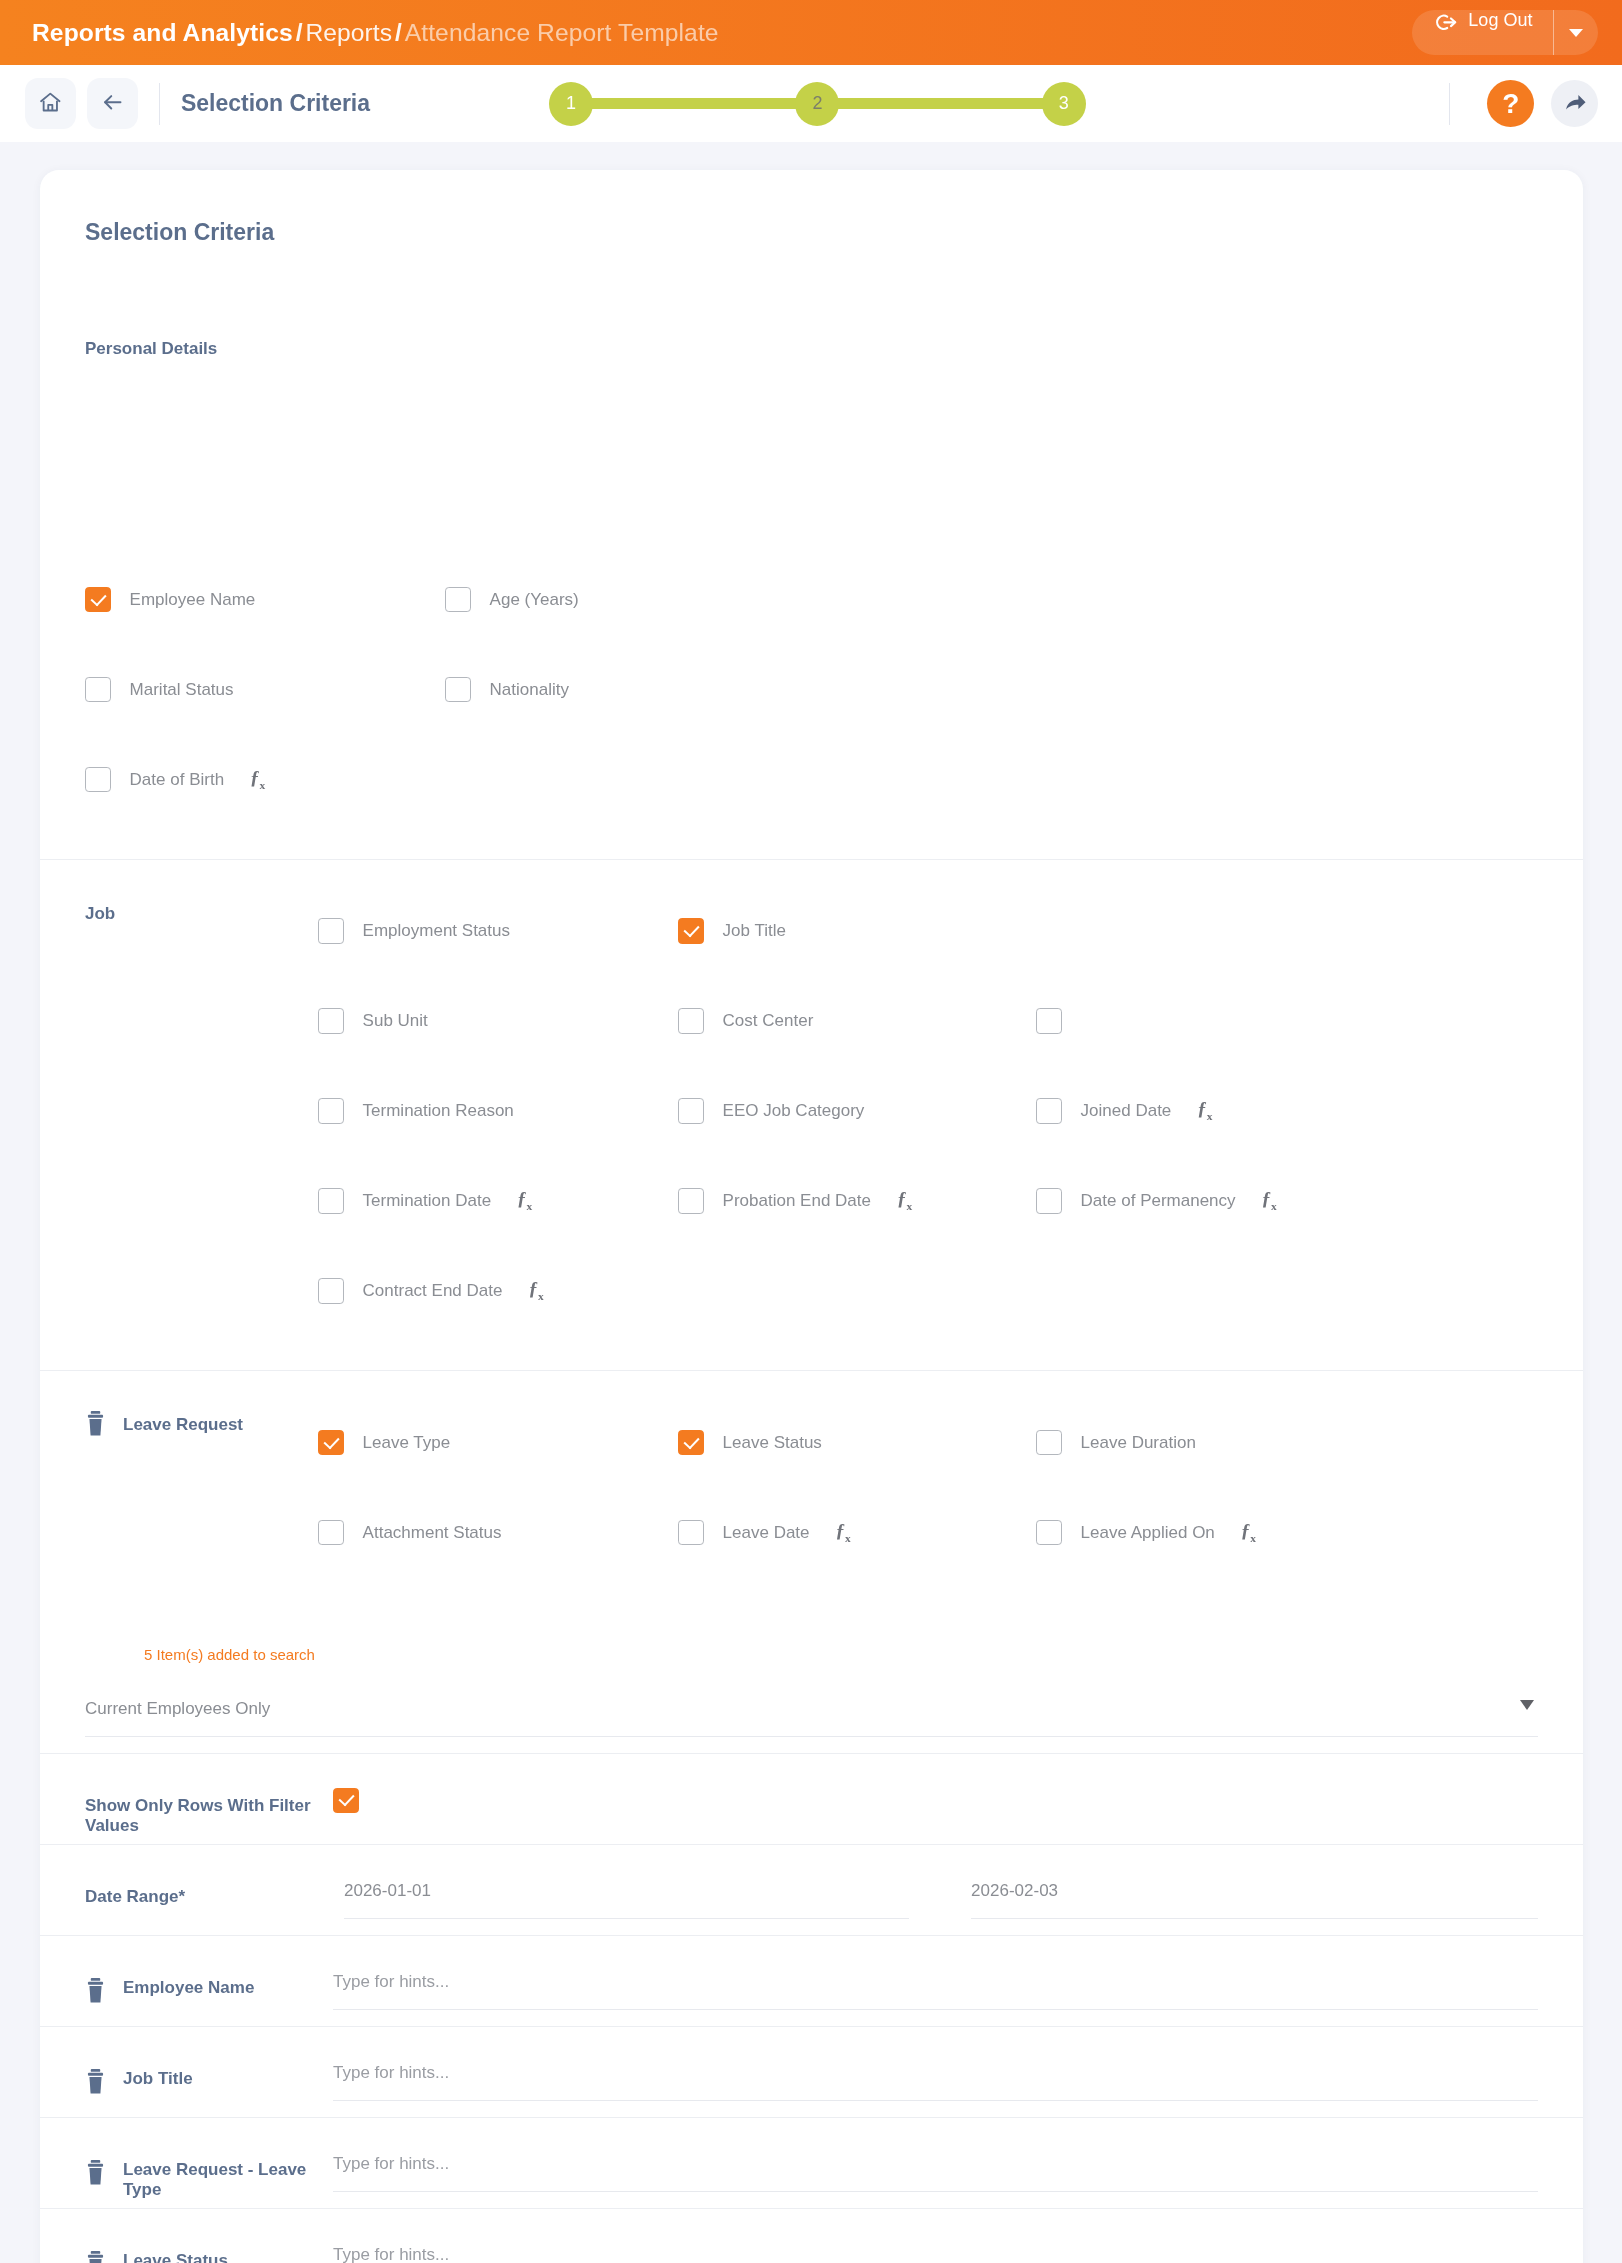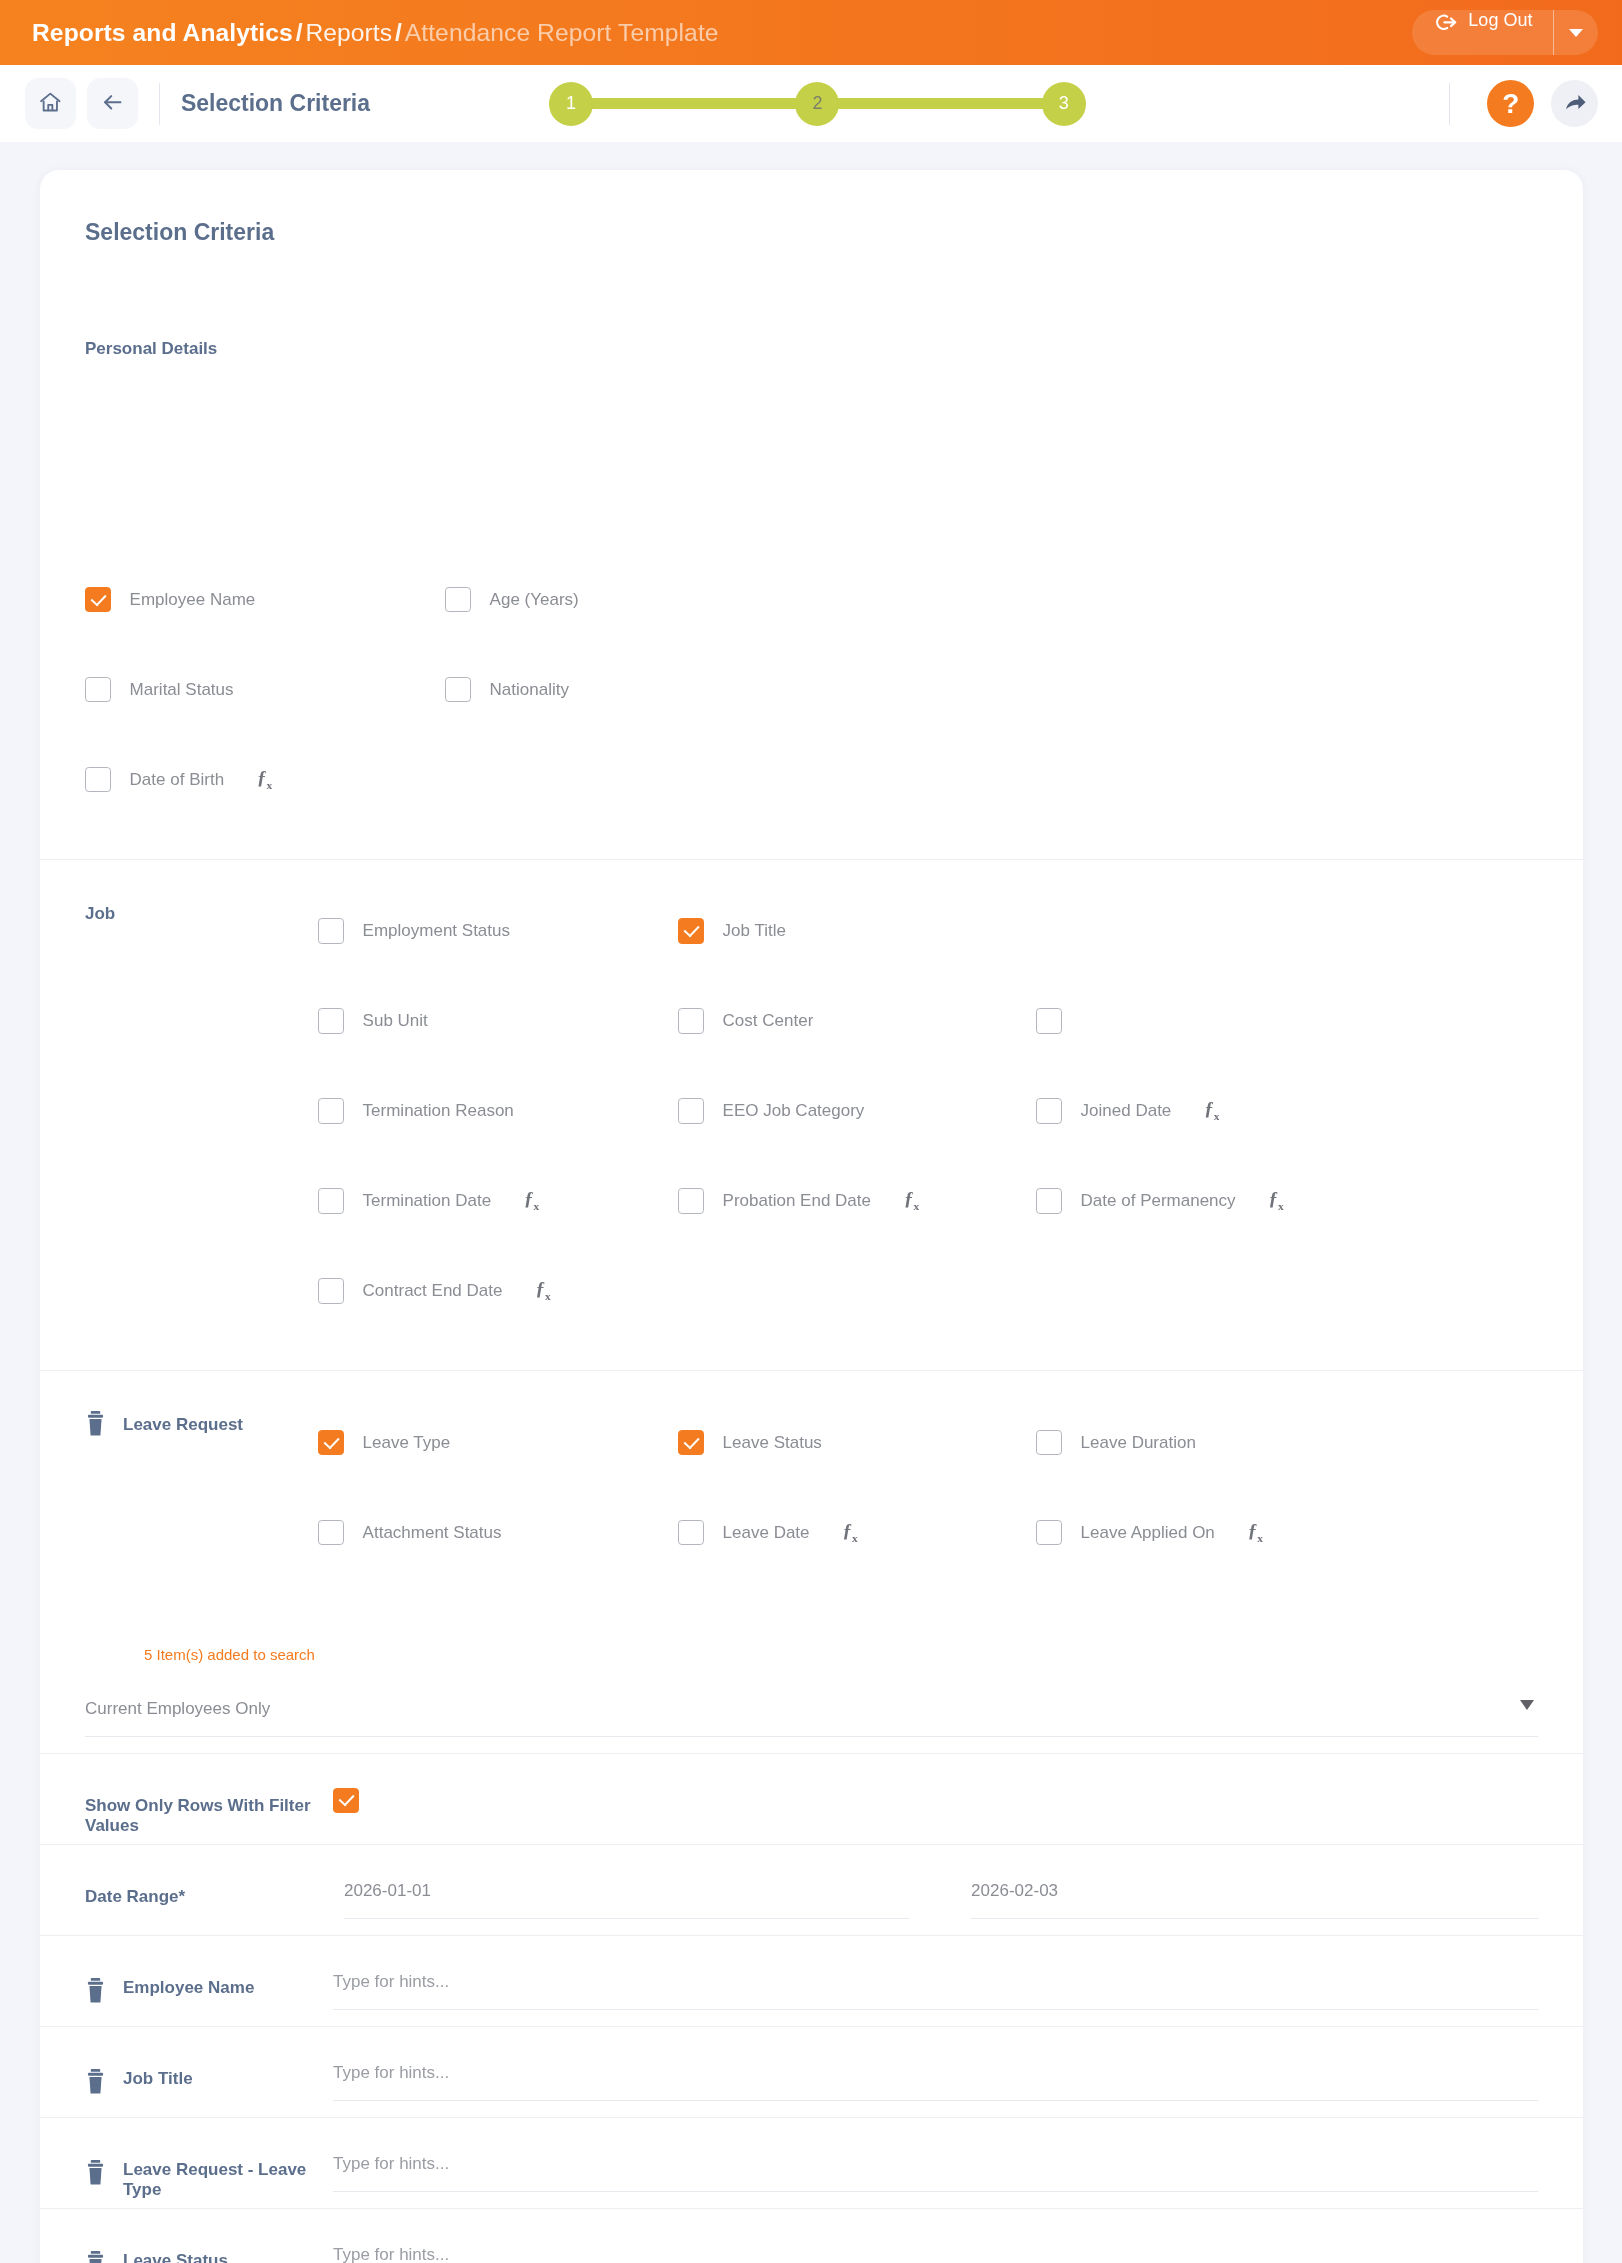--- a/index.html
+++ b/index.html
@@ -220,21 +220,21 @@
   }
   .cb-label {
     font-size: 17px; color: #8a8d93;
     white-space: nowrap;
   }
   .fx {
     font-size: 19px; color: #70737a;
     font-family: "Liberation Serif", serif;
     font-style: italic;
     font-weight: bold;
-    margin-left: 14px;
+    margin-left: 7px;
     position: relative;
     top: -0.9px;
   }
   .fx sub { font-size: 11.4px; font-style: normal; }
 
   
   .trash {
     width: 21px; height: 26.5px;
     flex: 0 0 auto;
     position: relative;

